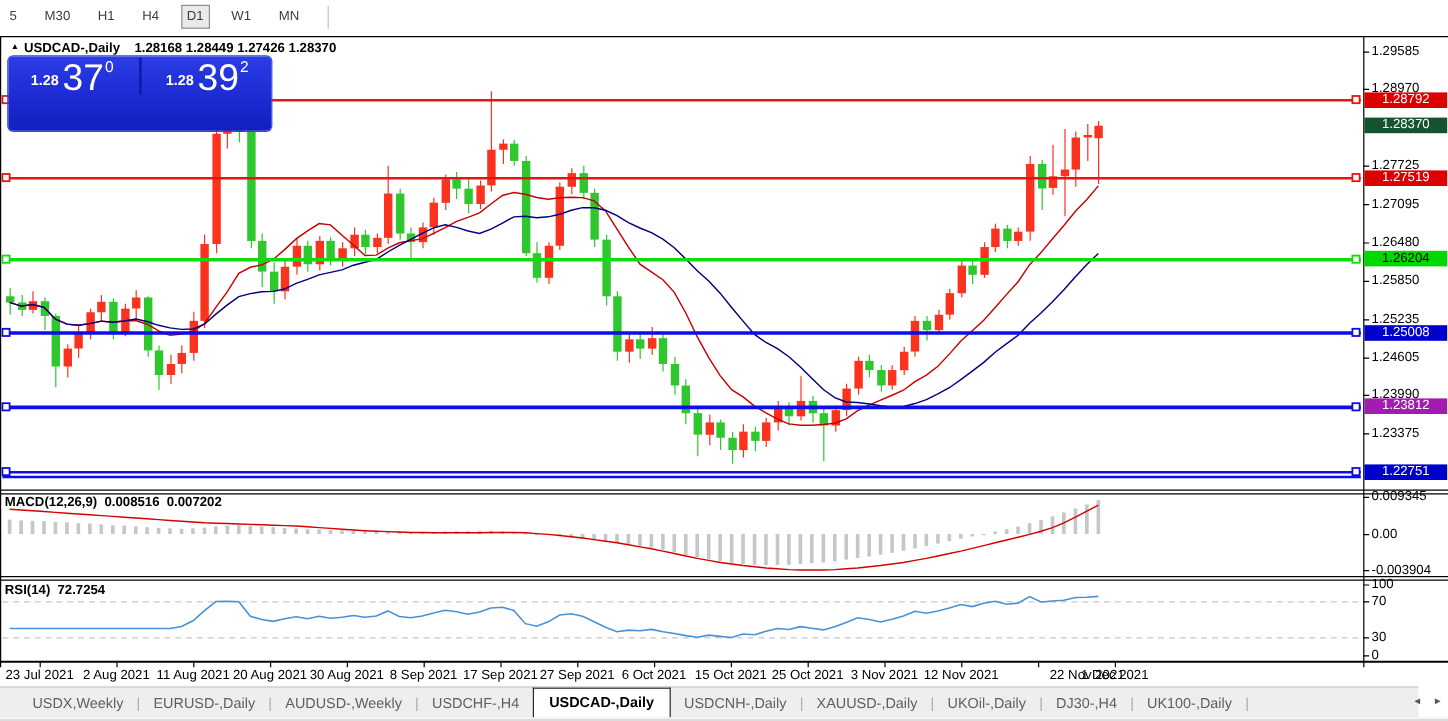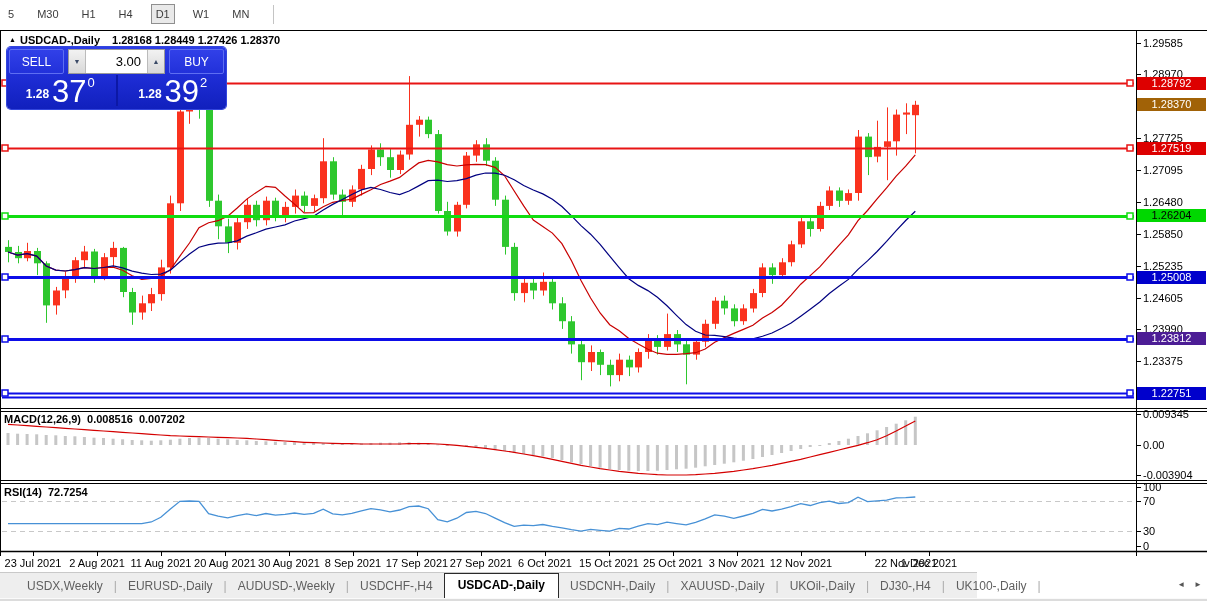--- a/index.html
+++ b/index.html
@@ -31,21 +31,21 @@
   .tp-price .sup{font-size:13px;margin:0 0 15px 1px;}
   #tp-div{width:2px;background:#0c18a6;margin:1px 2px;}
   
   .ind-label{font-size:11px;font-weight:700;color:#000;white-space:nowrap;}
   .ind-label span{margin-right:6px;}
   
   .axis-label{position:absolute;z-index:2;font-size:11px;color:#000;white-space:nowrap;}
   .badge{position:absolute;z-index:3;left:1137px;width:69px;height:13px;font-size:11px;line-height:13px;text-align:center;white-space:nowrap;}
   .date-label{position:absolute;z-index:2;font-size:11px;color:#000;white-space:nowrap;transform:translateX(-50%);top:557px;}
   
-  #tabbar{left:0;top:572px;width:977px;height:26px;background:#eeeeee;border-top:1px solid #c9c9c9;display:flex;align-items:flex-end;padding-left:16px;box-sizing:border-box;}
+  #tabbar{left:0;top:572px;width:1182px;height:26px;background:#eeeeee;border-top:1px solid #c9c9c9;display:flex;align-items:flex-end;padding-left:16px;box-sizing:border-box;}
   .tab{font-size:12px;color:#5f5f5f;padding:4px 11px 5px 11px;white-space:nowrap;cursor:default;}
   .tab.sel{background:#fff;color:#000;font-weight:700;border:1px solid #2a2a2a;border-bottom:none;padding:4px 13px 6px 13px;}
   .tsep{color:#aaa;font-size:12px;padding-bottom:5px;}
   #tab-arrows{position:absolute;right:5px;top:580px;z-index:3;font-size:8px;color:#555;display:flex;gap:9px;}
   #bottom-strip{left:0;top:598px;width:1207px;height:3px;background:#dcdcdc;border-top:1px solid #fafafa;box-sizing:border-box;}
 </style>
 </head>
 <body>
 
 <div id="app">
@@ -414,29 +414,20 @@
       <div class="tfbtn">W1</div>
       <div class="tfbtn">MN</div>
       <div class="tbsep"></div>
     </div>
 
   <div id="title-line" class="overlay">
     <span class="arr">▲</span><span>USDCAD-,Daily</span><span class="ohlc">1.28168 1.28449 1.27426 1.28370</span>
   </div>
 
   <div id="trade-panel" class="overlay">
-    <div id="tp-row1">
-      <div class="tp-btn">SELL</div>
-      <div id="tp-spinner">
-        <div class="sp-btn" id="sp-dn">▼</div>
-        <div id="sp-val">3.00</div>
-        <div class="sp-btn" id="sp-up">▲</div>
-      </div>
-      <div class="tp-btn">BUY</div>
-    </div>
     <div id="tp-row2">
       <div class="tp-price">
         <span class="pre">1.28</span>
         <span class="big">37</span>
         <span class="sup">0</span>
       </div>
       <div id="tp-div"></div>
       <div class="tp-price">
         <span class="pre">1.28</span>
         <span class="big">39</span>
@@ -485,23 +476,23 @@
     <div class="axis-label" style="left: 1143px; top: 195.769px;">1.26480</div>
     <div class="axis-label" style="left: 1143px; top: 228.077px;">1.25850</div>
     <div class="axis-label" style="left: 1143px; top: 259.615px;">1.25235</div>
     <div class="axis-label" style="left: 1143px; top: 291.923px;">1.24605</div>
     <div class="axis-label" style="left: 1143px; top: 323.462px;">1.23990</div>
     <div class="axis-label" style="left: 1143px; top: 355px;">1.23375</div>
     <div class="badge" style="top: 76.7051px; background: rgb(221, 0, 0); color: rgb(255, 255, 255);">1.28792</div>
     <div class="badge" style="top: 141.987px; background: rgb(221, 0, 0); color: rgb(255, 255, 255);">1.27519</div>
     <div class="badge" style="top: 209.423px; background: rgb(0, 216, 0); color: rgb(0, 0, 0);">1.26204</div>
     <div class="badge" style="top: 270.756px; background: rgb(0, 0, 204); color: rgb(255, 255, 255);">1.25008</div>
-    <div class="badge" style="top: 332.09px; background: #4c1d95; color: rgb(255, 255, 255);">1.23812</div>
+    <div class="badge" style="top: 332.09px; background: #a21caf; color: rgb(255, 255, 255);">1.23812</div>
     <div class="badge" style="top: 386.5px; background: rgb(0, 0, 204); color: rgb(255, 255, 255);">1.22751</div>
-    <div class="badge" style="top: 98.3462px; background: #a16207; color: rgb(255, 255, 255); text-align: center;">1.28370</div>
+    <div class="badge" style="top: 98.3462px; background: #14532d; color: rgb(255, 255, 255); text-align: center;">1.28370</div>
     <div class="axis-label" style="left: 1143px; top: 407.85px;">0.009345</div>
     <div class="axis-label" style="left: 1143px; top: 439px;">0.00</div>
     <div class="axis-label" style="left: 1143px; top: 468.673px;">-0.003904</div>
     <div class="axis-label" style="left: 1143px; top: 481px;">100</div>
     <div class="axis-label" style="left: 1143px; top: 495px;">70</div>
     <div class="axis-label" style="left: 1143px; top: 525px;">30</div>
     <div class="axis-label" style="left: 1143px; top: 540px;">0</div>
     <div class="date-label" style="left: 33px;">23 Jul 2021</div>
     <div class="date-label" style="left: 97px;">2 Aug 2021</div>
     <div class="date-label" style="left: 161px;">11 Aug 2021</div>

